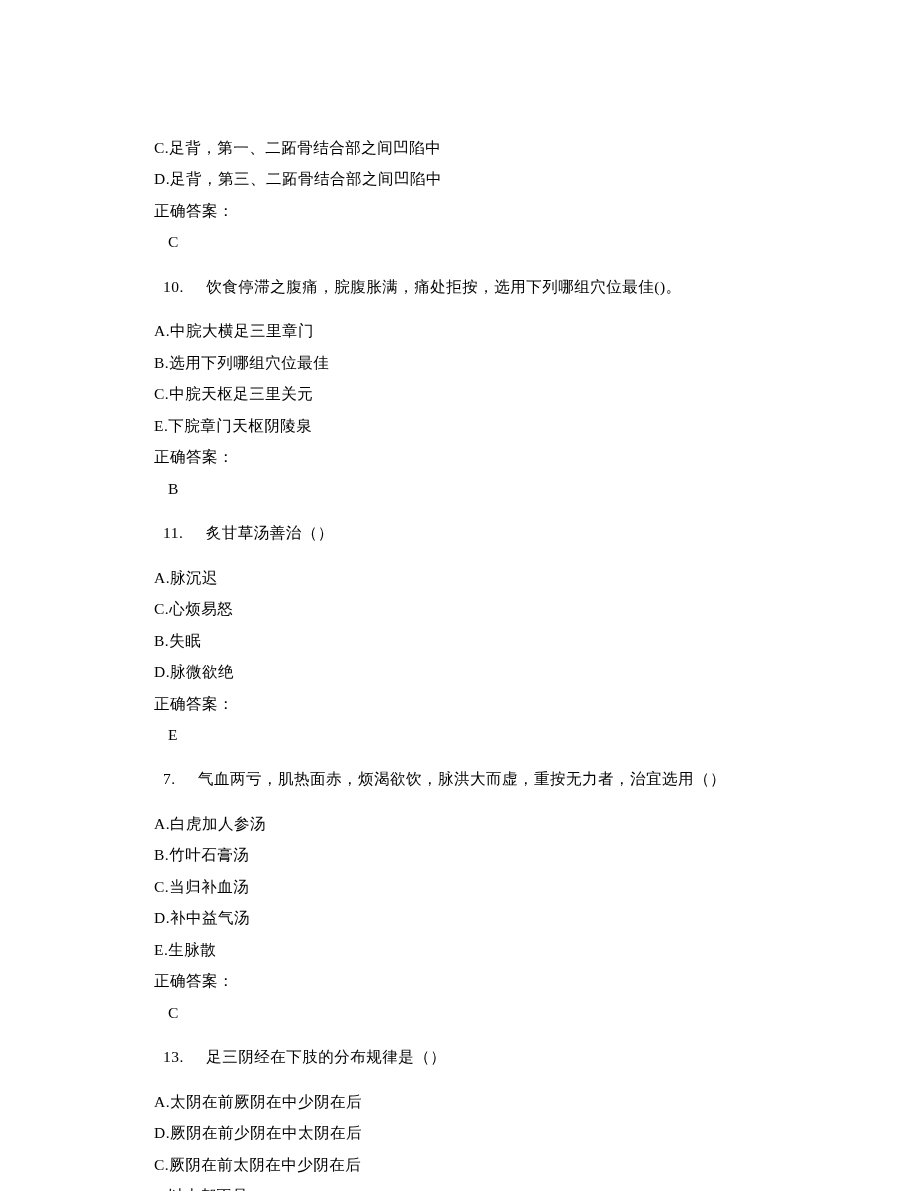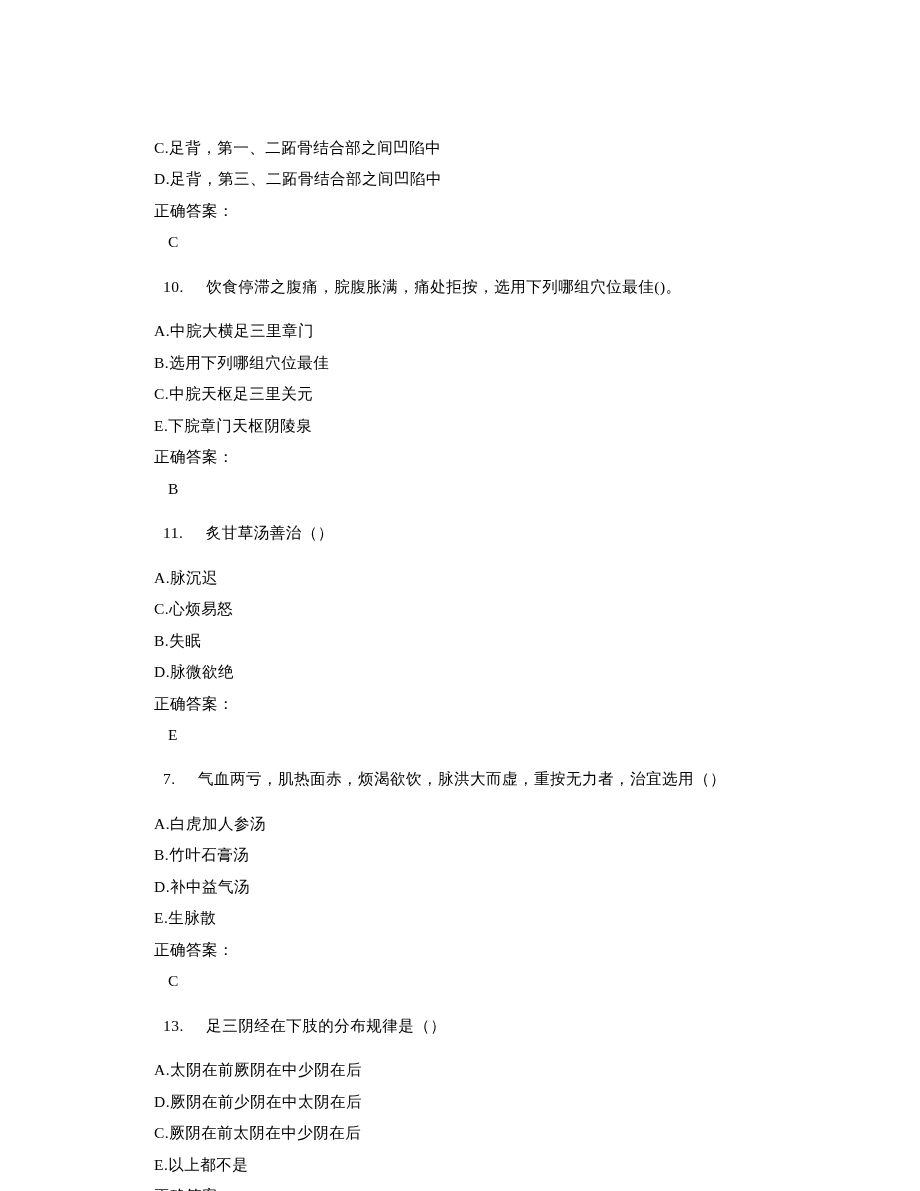--- a/index.html
+++ b/index.html
@@ -70,20 +70,21 @@
   <div class="answer-label">正确答案：</div>
   <div class="answer-value">E</div>
 </div>
 
 <div class="q-block">
   <div class="question-num"><span>7.</span><span> 气血两亏，肌热面赤，烦渴欲饮，脉洪大而虚，重按无力者，治宜选用（）</span></div>
 </div>
 <div class="block">
   <div class="line">A.白虎加人参汤</div>
   <div class="line">B.竹叶石膏汤</div>
+  <div class="line">C.当归补血汤</div>
   <div class="line">D.补中益气汤</div>
   <div class="line">E.生脉散</div>
   <div class="answer-label">正确答案：</div>
   <div class="answer-value">C</div>
 </div>
 
 <div class="q-block">
   <div class="question-num"><span>13.</span><span> 足三阴经在下肢的分布规律是（）</span></div>
 </div>
 <div class="block">

